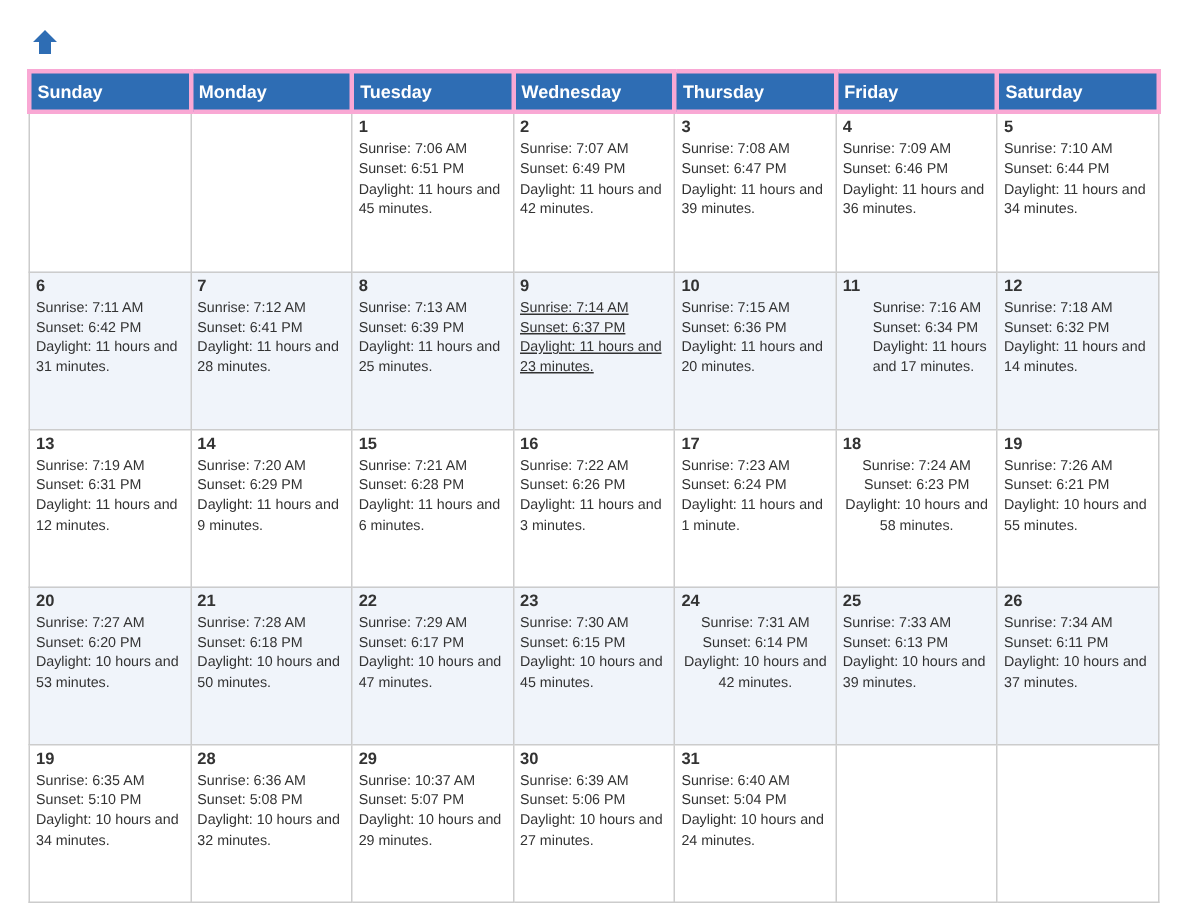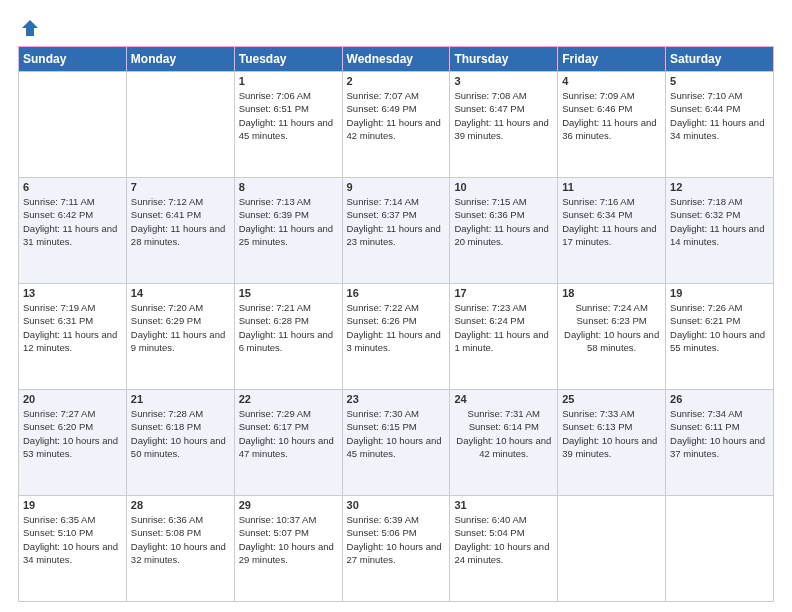--- a/index.html
+++ b/index.html
@@ -64,21 +64,21 @@
       border-collapse: collapse;
       flex: 1;
     }
     .calendar th {
       background-color: #2e6db4;
       color: white;
       font-size: 12px;
       font-weight: bold;
       padding: 5px 4px;
       text-align: left;
-      border: 1px solid #f9a8d4;
+      border: 3px solid #f9a8d4;
     }
     .calendar td {
       border: 1px solid #ccc;
       vertical-align: top;
       padding: 3px 4px;
       font-size: 10px;
       color: #333;
       width: calc(100% / 7);
       background: #fff;
     }
@@ -184,33 +184,33 @@
 Daylight: 11 hours and 28 minutes.</div>
           </td>
           <td style="background-color: rgb(240, 244, 250);">
             <div class="day-number">8</div>
             <div class="day-info" style="white-space: pre-line;">Sunrise: 7:13 AM
 Sunset: 6:39 PM
 Daylight: 11 hours and 25 minutes.</div>
           </td>
           <td style="background-color: rgb(240, 244, 250);">
             <div class="day-number">9</div>
-            <div class="day-info" style="white-space: pre-line;">Sunrise: 7:14 AM
+            <div class="day-info" style="white-space: pre-line; text-decoration: underline;">Sunrise: 7:14 AM
 Sunset: 6:37 PM
 Daylight: 11 hours and 23 minutes.</div>
           </td>
           <td style="background-color: rgb(240, 244, 250);">
             <div class="day-number">10</div>
             <div class="day-info" style="white-space: pre-line;">Sunrise: 7:15 AM
 Sunset: 6:36 PM
 Daylight: 11 hours and 20 minutes.</div>
           </td>
           <td style="background-color: rgb(240, 244, 250);">
             <div class="day-number">11</div>
-            <div class="day-info" style="white-space: pre-line;">Sunrise: 7:16 AM
+            <div class="day-info" style="white-space: pre-line; margin-left: 20px;">Sunrise: 7:16 AM
 Sunset: 6:34 PM
 Daylight: 11 hours and 17 minutes.</div>
           </td>
           <td style="background-color: rgb(240, 244, 250);">
             <div class="day-number">12</div>
             <div class="day-info" style="white-space: pre-line;">Sunrise: 7:18 AM
 Sunset: 6:32 PM
 Daylight: 11 hours and 14 minutes.</div>
           </td>
         </tr>

